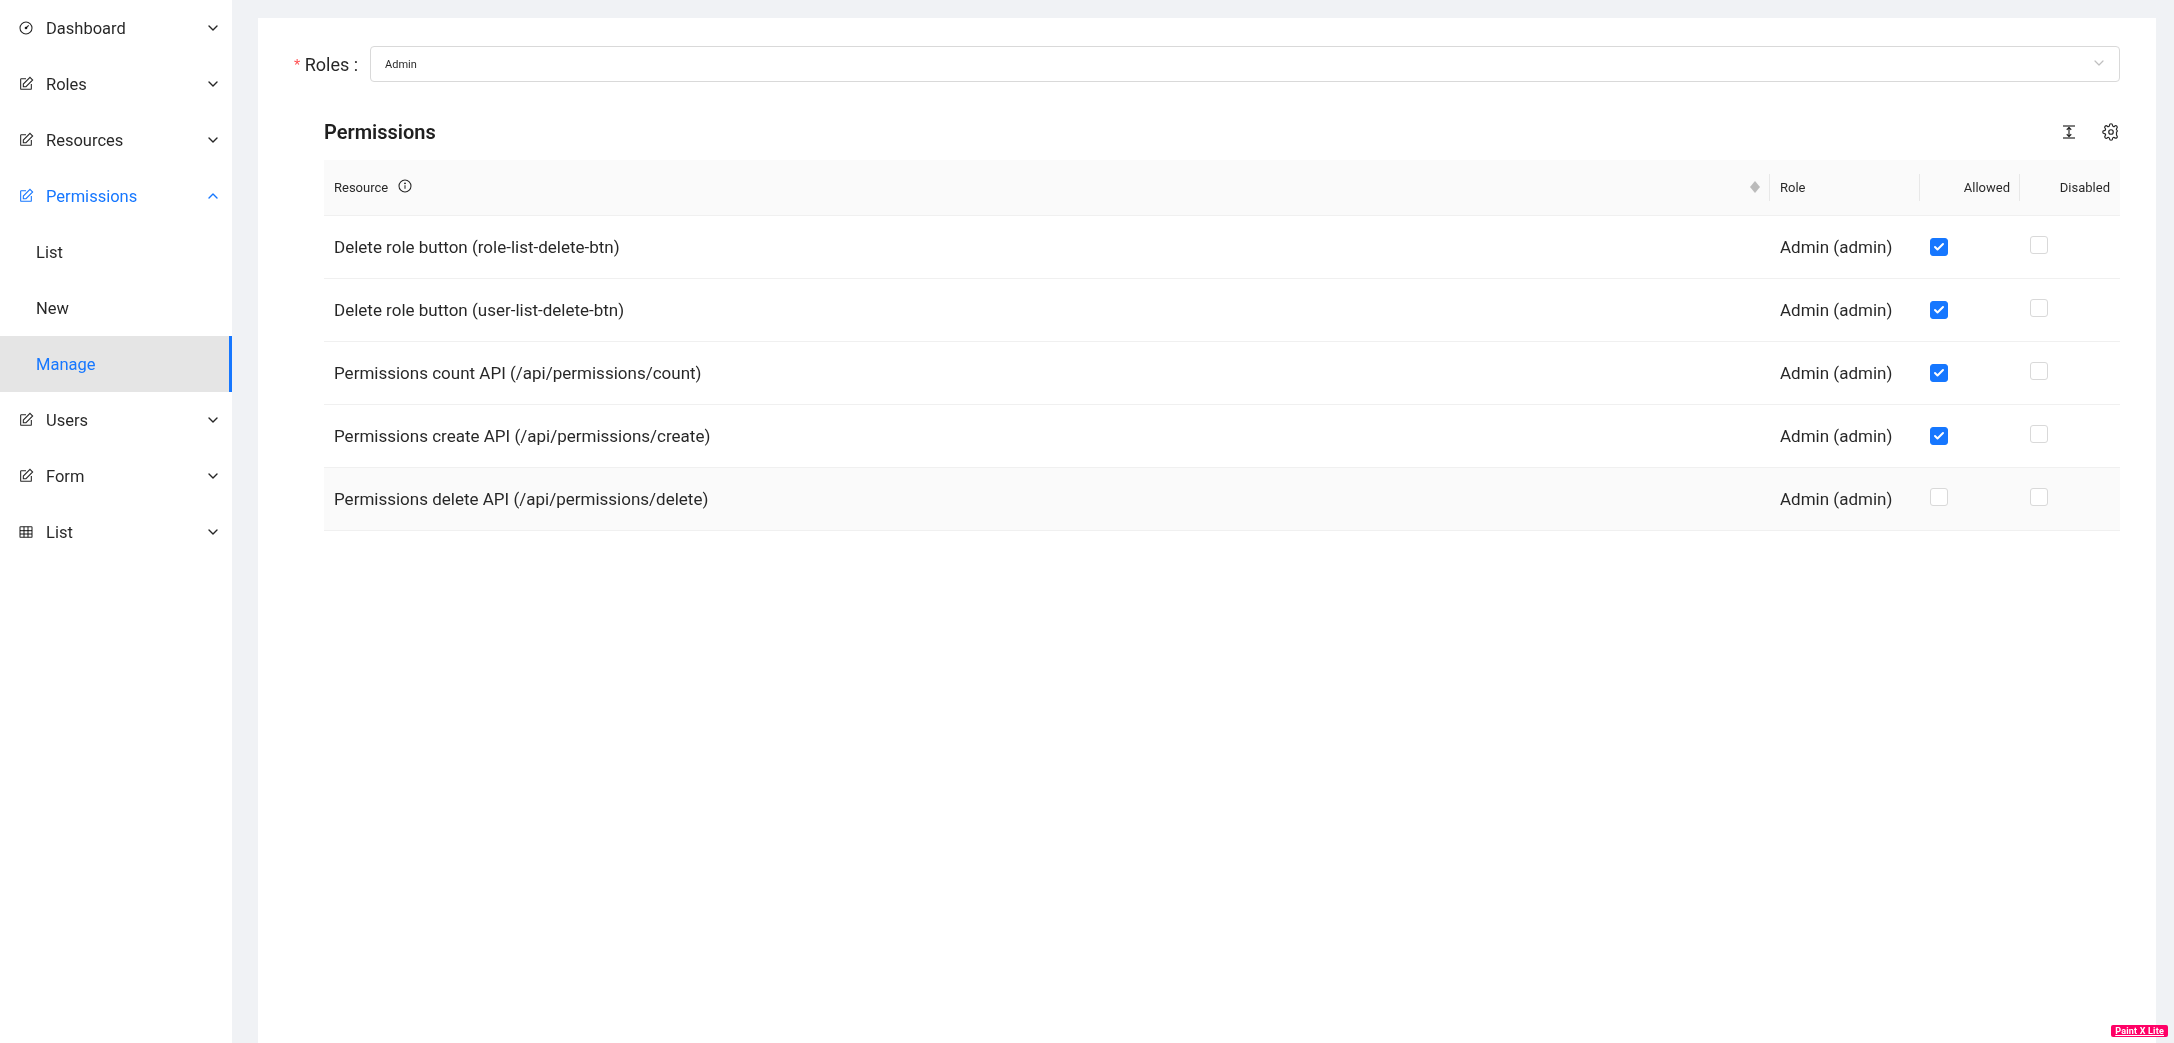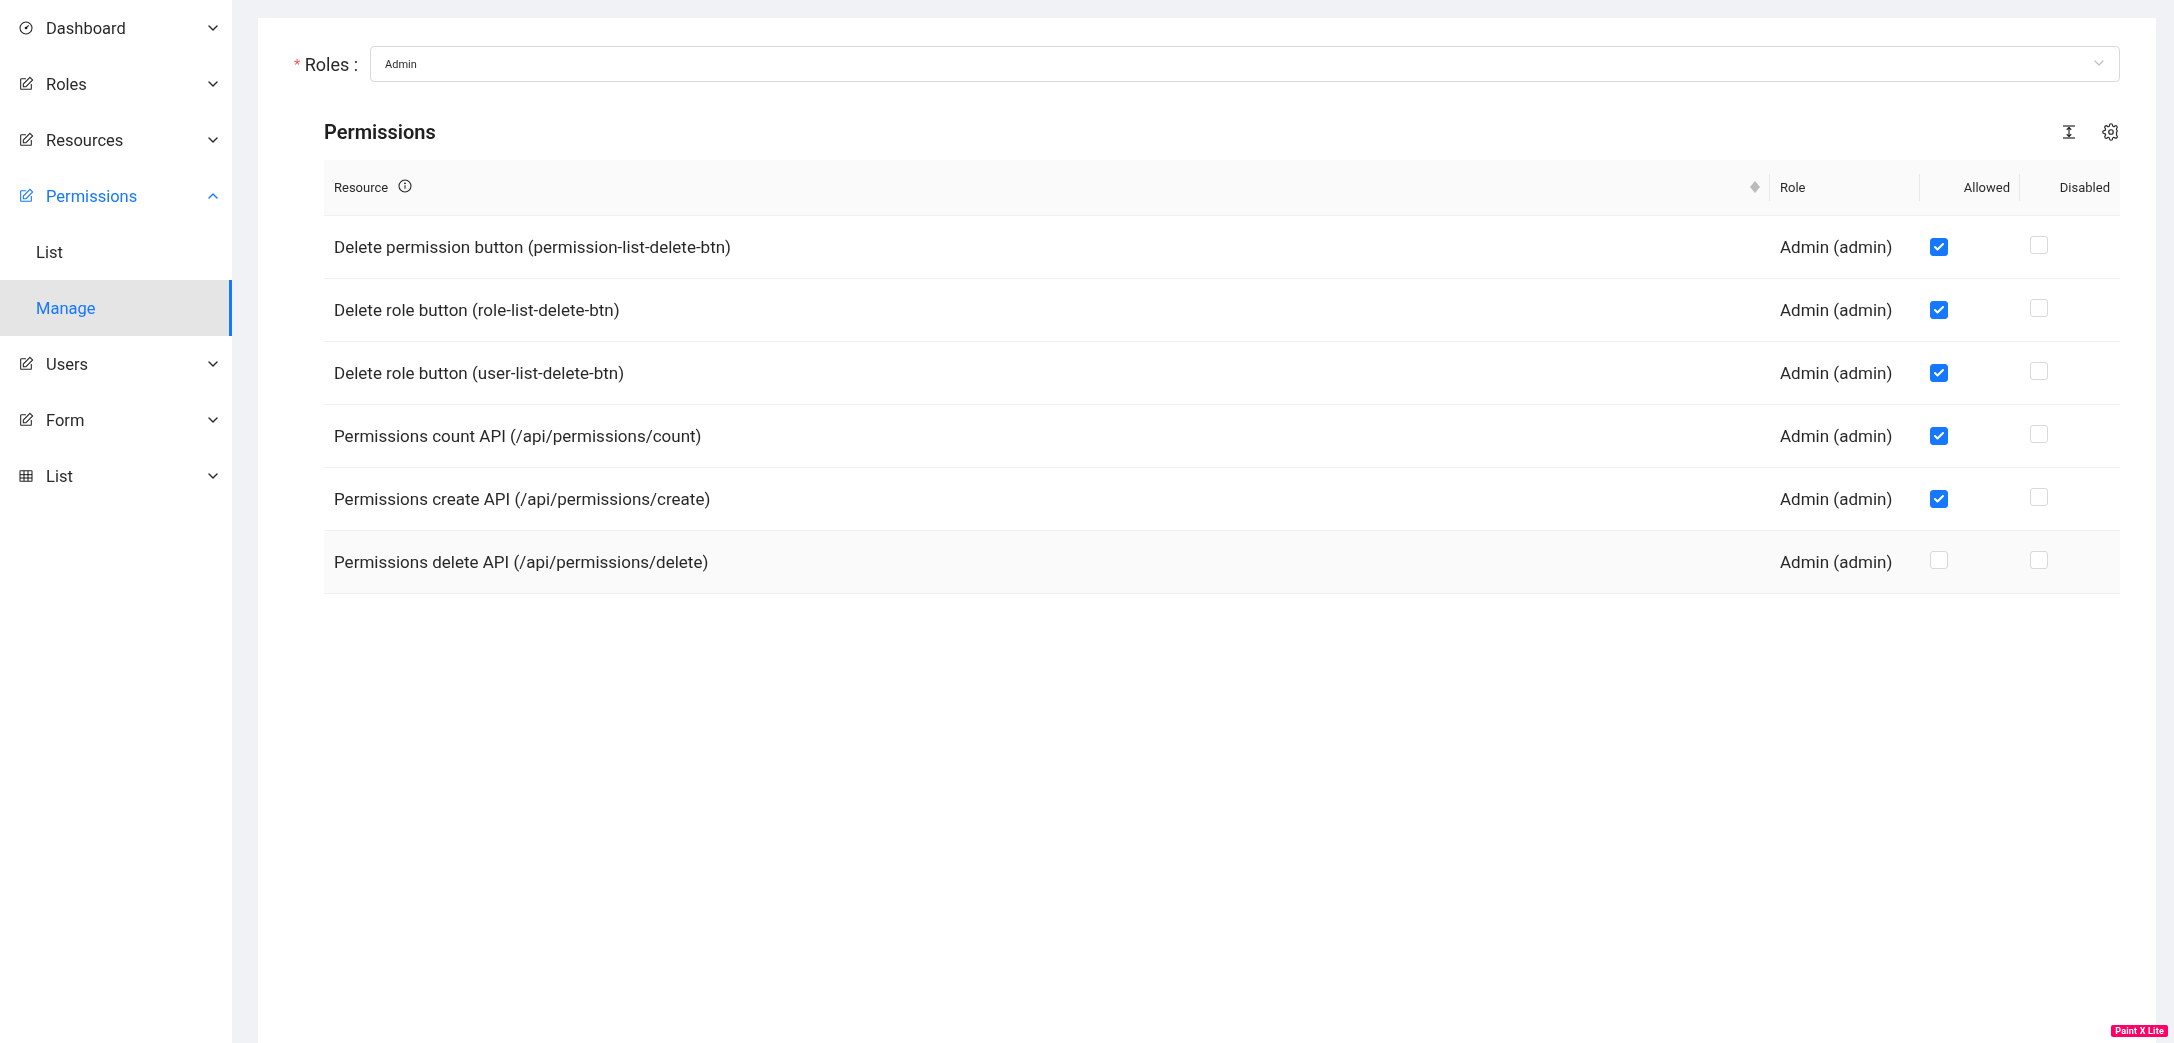--- a/index.html
+++ b/index.html
@@ -220,20 +220,21 @@
       position: fixed;
       bottom: 6px;
       right: 6px;
       background: #ff0066;
       color: #fff;
       font-size: 9px;
       font-weight: bold;
       padding: 1px 4px;
       border-radius: 2px;
       letter-spacing: 0.2px;
+      text-decoration: underline;
     }
     svg { display: inline-block; }
   </style>
 </head>
 <body>
 
 <div class="sidebar">
   <div id="menu-root">
       <div class="menu-item">
         <span class="icon">
@@ -287,20 +288,21 @@
         </span>
         <span class="label">Permissions</span>
         <span class="chevron">
           <svg width="12" height="12" viewBox="0 0 12 12" fill="none">
             <path d="M2 8l4-4 4 4" stroke="currentColor" stroke-width="1.4" stroke-linecap="round" stroke-linejoin="round"></path>
           </svg>
         </span>
       </div>
       <div class="submenu">
         <div class="sub-item">List</div>
+        <div class="sub-item">New</div>
         <div class="sub-item selected">Manage</div>
       </div>
       <div class="menu-item">
         <span class="icon">
           <svg width="16" height="16" viewBox="0 0 24 24" fill="none" stroke="currentColor" stroke-width="1.6">
             <path d="M12 4H5a1 1 0 0 0-1 1v14a1 1 0 0 0 1 1h14a1 1 0 0 0 1-1v-7"></path>
             <path d="M18 2l4 4-10 10H8v-4L18 2z"></path>
           </svg>
         </span>
         <span class="label">Users</span>
@@ -412,30 +414,20 @@
               <span>Allowed</span>
               <span class="col-div"></span>
             </th>
             <th class="col-disabled">
               <span>Disabled</span>
             </th>
           </tr>
         </thead>
         <tbody id="tbody">
             <tr>
-              <td>Delete permission button (permission-list-delete-btn)</td>
-              <td>Admin (admin)</td>
-              <td class="center"><span class="chk checked">
-                  <svg width="12" height="12" viewBox="0 0 12 12">
-                    <path d="M2 6l2.5 2.5L10 3" stroke="#fff" stroke-width="2" fill="none" stroke-linecap="round" stroke-linejoin="round"></path>
-                  </svg>
-                </span></td>
-              <td class="center"><span class="chk"></span></td>
-            </tr>
-            <tr>
               <td>Delete role button (role-list-delete-btn)</td>
               <td>Admin (admin)</td>
               <td class="center"><span class="chk checked">
                   <svg width="12" height="12" viewBox="0 0 12 12">
                     <path d="M2 6l2.5 2.5L10 3" stroke="#fff" stroke-width="2" fill="none" stroke-linecap="round" stroke-linejoin="round"></path>
                   </svg>
                 </span></td>
               <td class="center"><span class="chk"></span></td>
             </tr>
             <tr>

